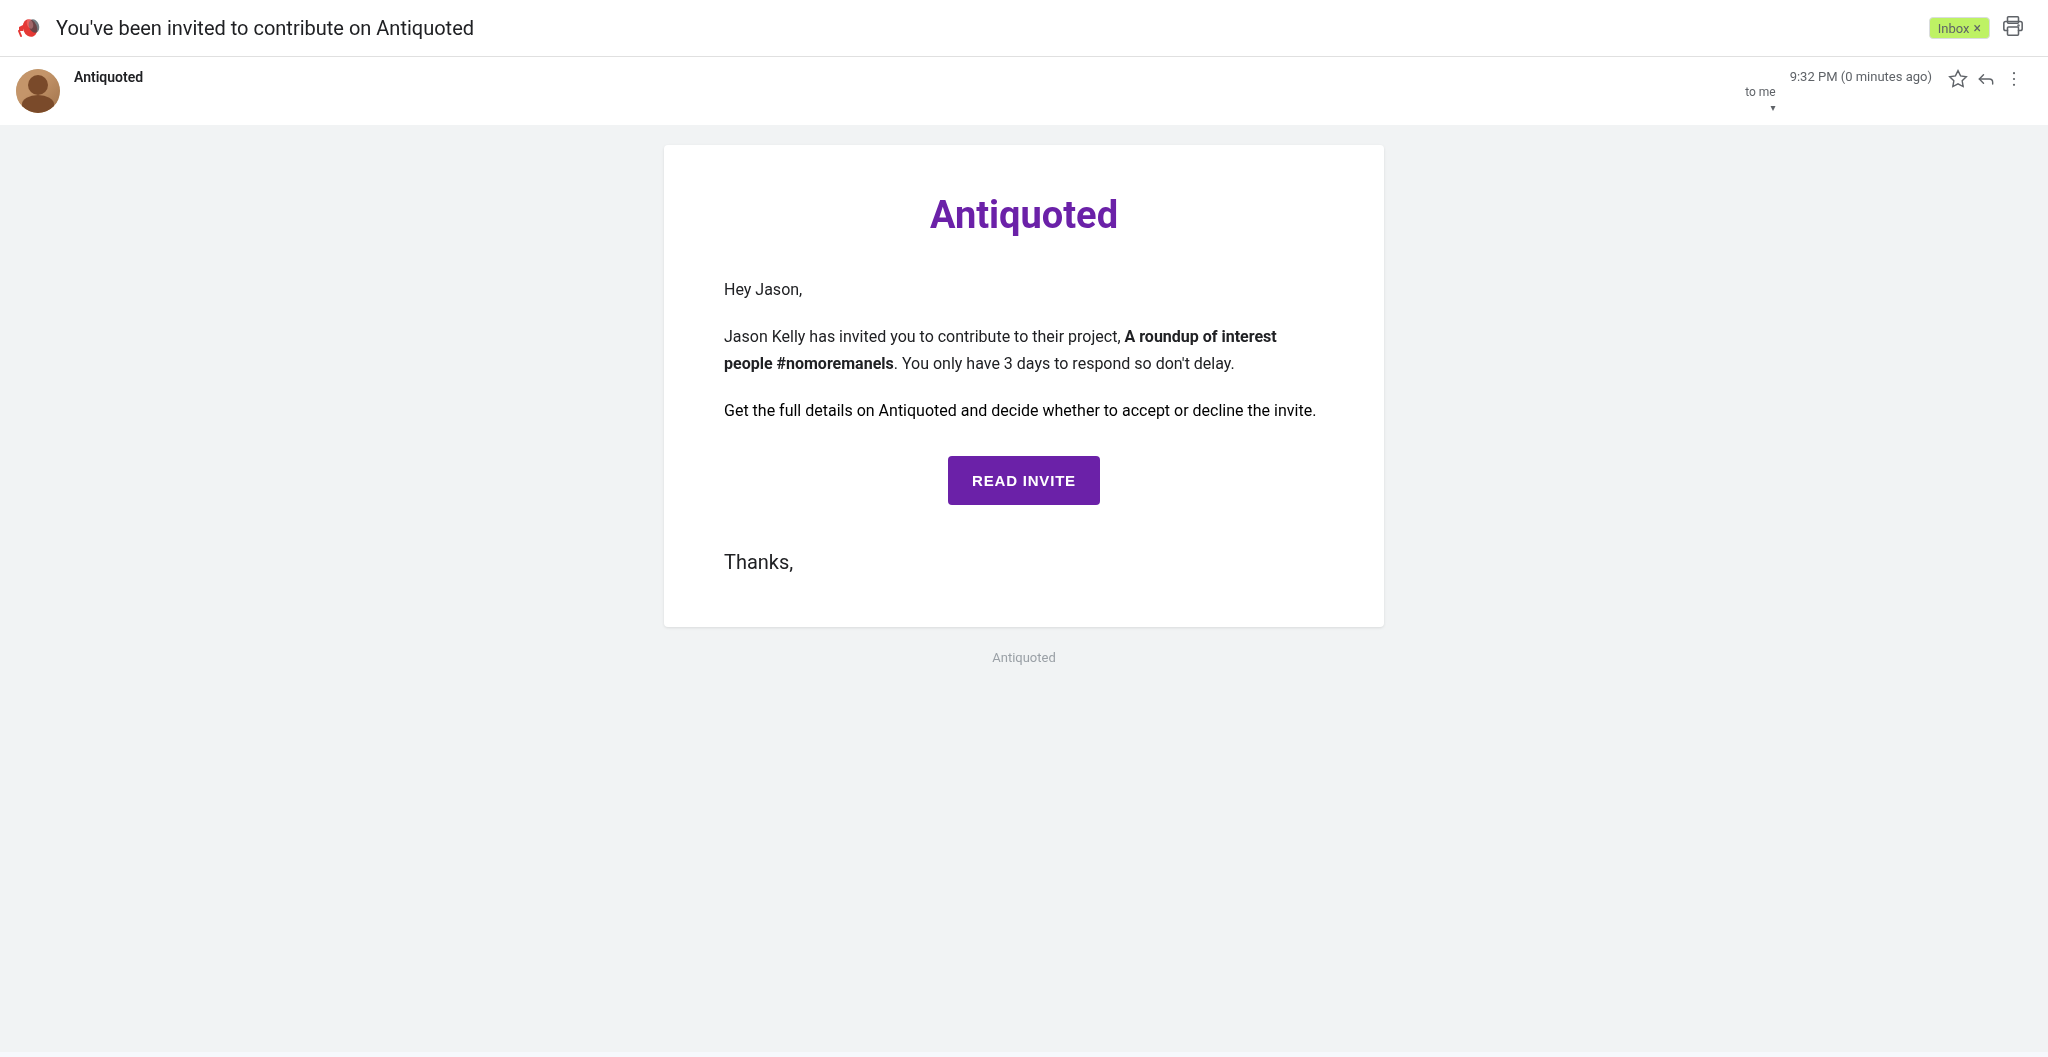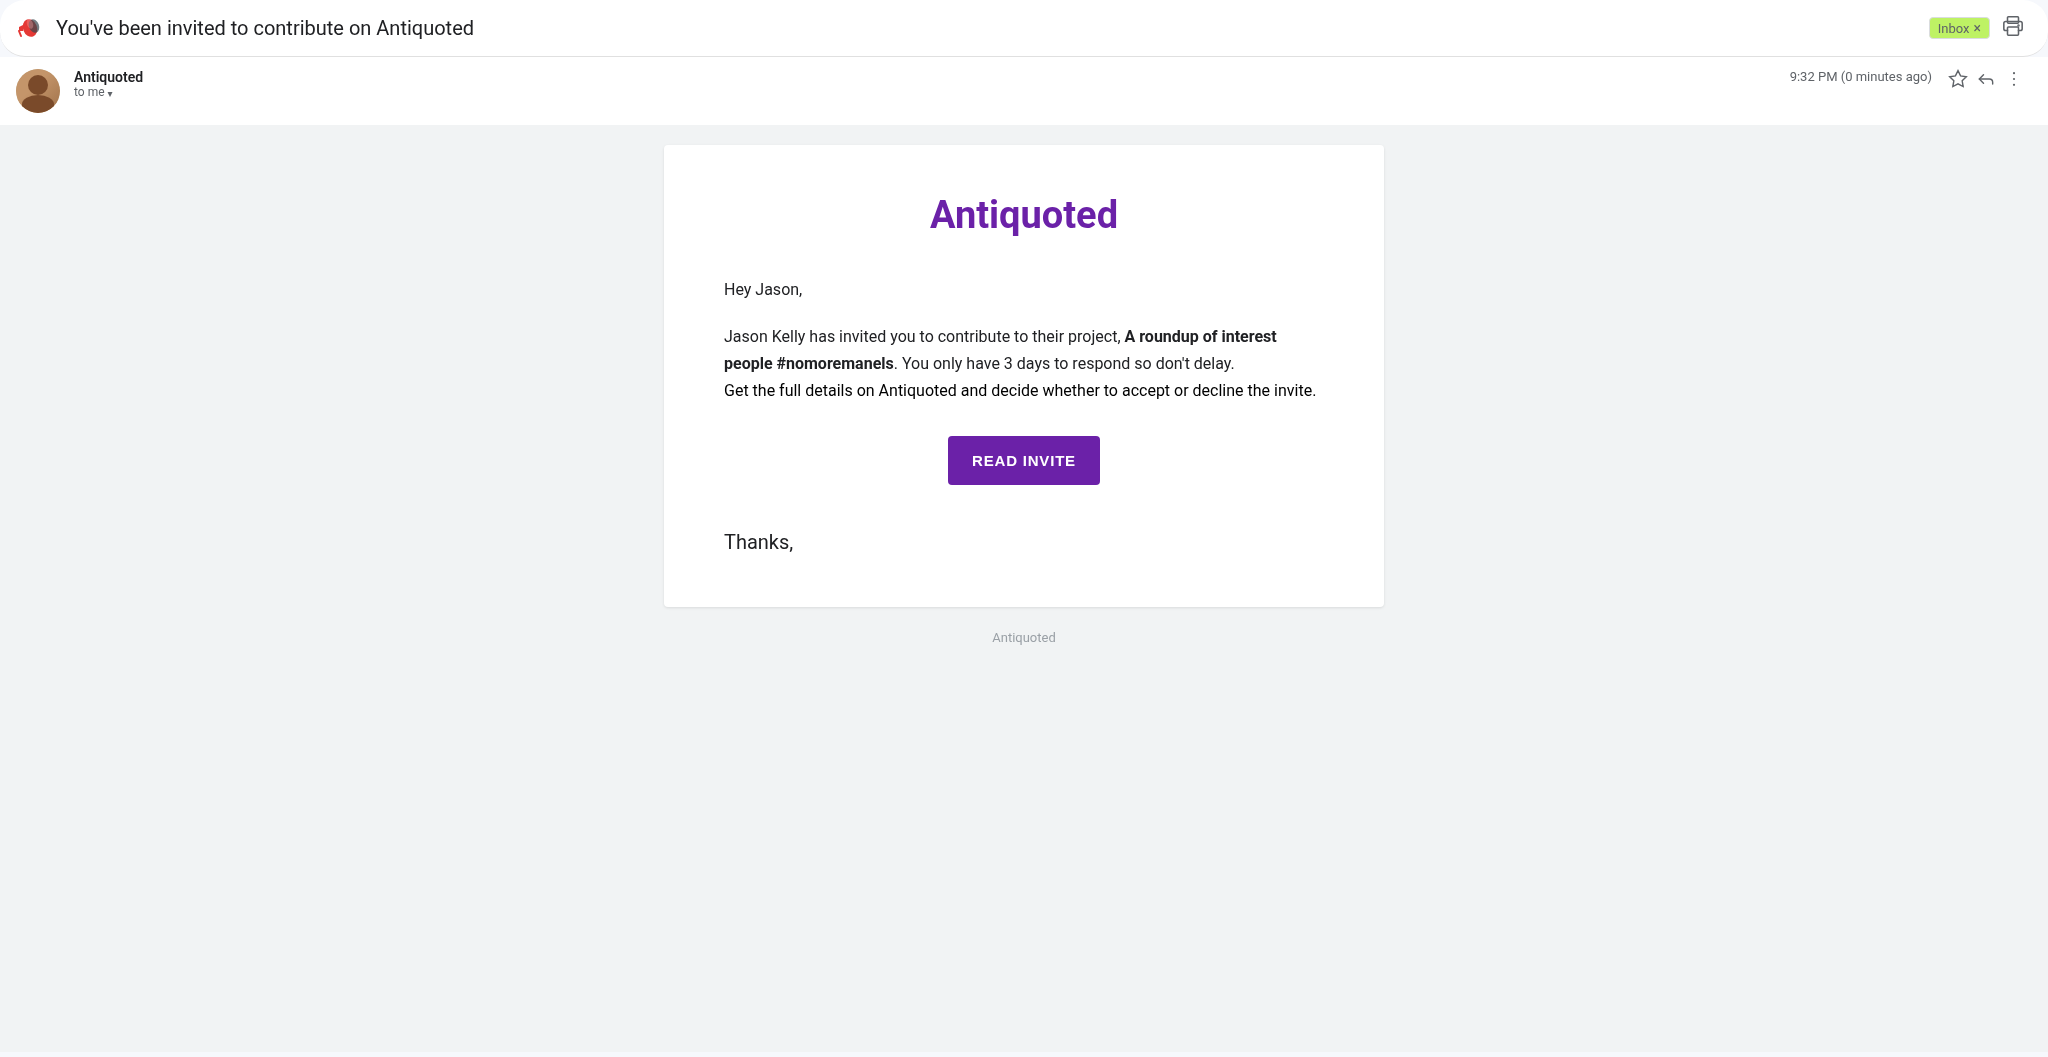--- a/index.html
+++ b/index.html
@@ -11,21 +11,20 @@
     }
 
     
     .email-subject-bar {
       display: flex;
       align-items: center;
       padding: 14px 24px 14px 16px;
       background: #fff;
       border-bottom: 1px solid #e0e0e0;
       gap: 12px;
-      border-radius: 25px;
     }
     .subject-icon {
       width: 28px;
       height: 28px;
       flex-shrink: 0;
     }
     .subject-title {
       font-size: 20px;
       font-weight: 400;
       color: #202124;
@@ -114,20 +113,21 @@
       font-weight: 600;
       color: #202124;
     }
     .sender-to {
       font-size: 12px;
       color: #5f6368;
       display: flex;
       align-items: flex-end;
       gap: 3px;
       cursor: pointer;
+      flex-direction: column;
     }
     .sender-to-chevron {
       font-size: 10px;
     }
     .sender-meta {
       display: flex;
       align-items: flex-start;
       gap: 16px;
       margin-left: auto;
     }
@@ -175,20 +175,21 @@
     }
     .email-greeting {
       font-size: 16px;
       color: #202124;
       margin-bottom: 20px;
       line-height: 1.6;
     }
     .email-body-text {
       font-size: 16px;
       color: #202124;
+      margin-bottom: 20px;
       line-height: 1.7;
     }
     .email-body-text b {
       font-weight: 700;
     }
     .email-body-text2 {
       font-size: 16px;
       color: #000000;
       margin-bottom: 32px;
       line-height: 1.7;

